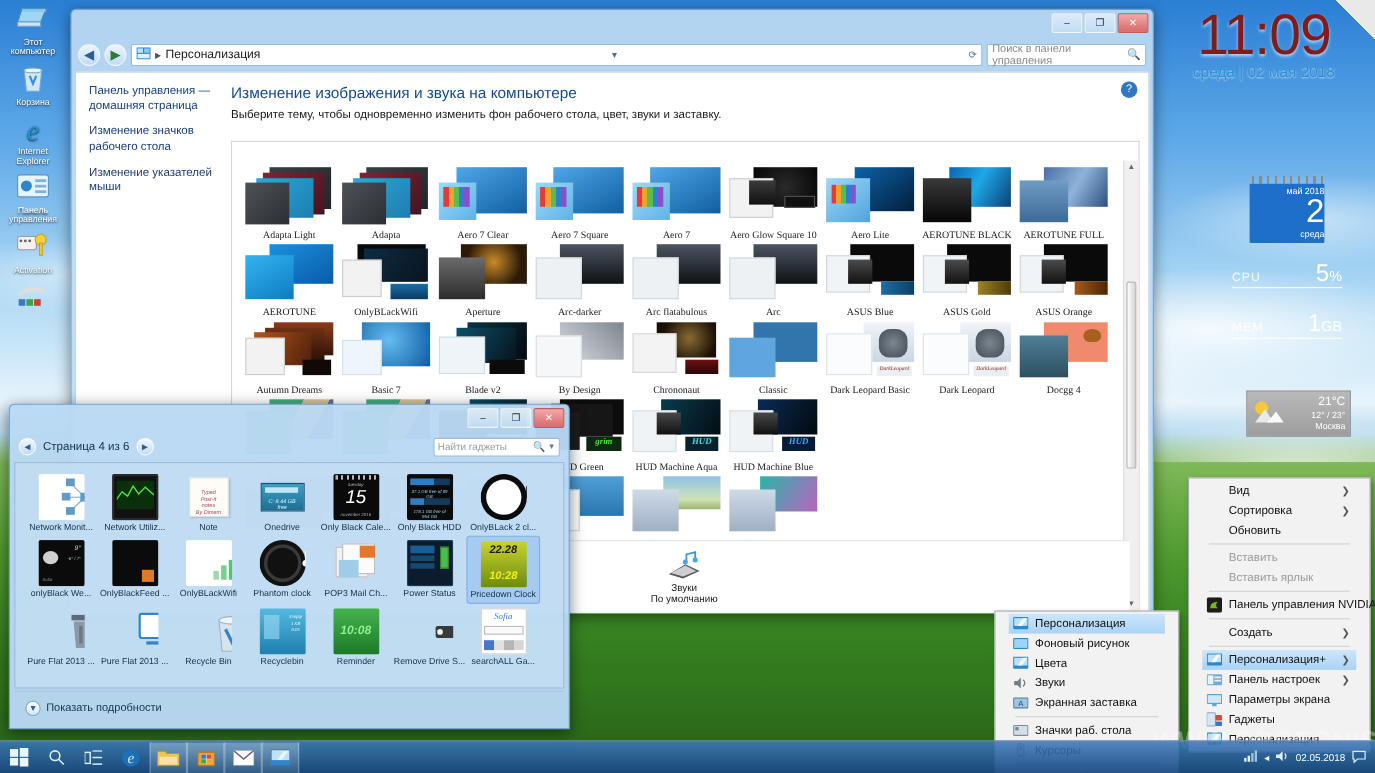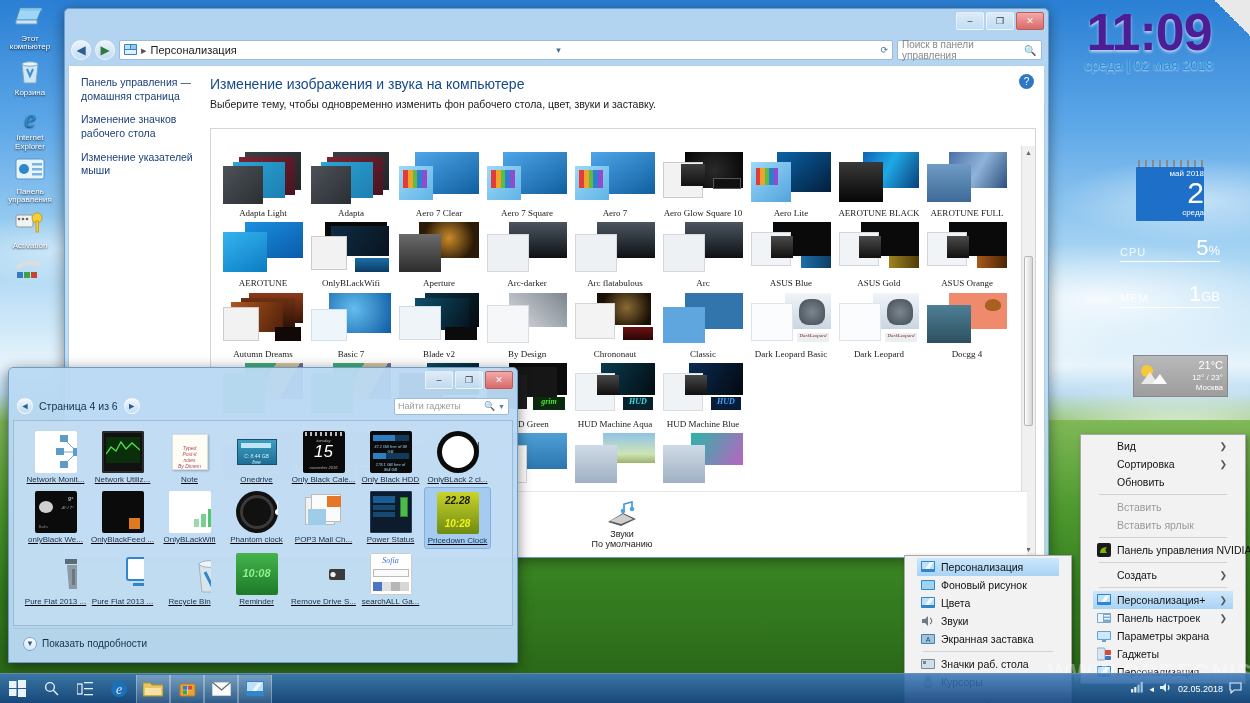--- a/index.html
+++ b/index.html
@@ -24,21 +24,21 @@
 
   
   #desktop-icons { position:absolute; left:2px; top:4px; width:56px; }
   .dicon { width:56px; margin-bottom:6px; text-align:center; color:#fff; font-size:8px;
            text-shadow:0 1px 2px rgba(0,0,0,.85); line-height:1.05; cursor:default; }
   .dicon .g { display:block; height:30px; margin:0 auto 1px; }
   .dicon svg { display:block; margin:0 auto; }
 
   
   #clock-gadget { position:absolute; right:6px; top:8px; width:190px; text-align:center; }
-  #clock-gadget .time { font-size:52px; font-weight:bold; color:#4c1d95;
+  #clock-gadget .time { font-size:52px; font-weight:normal; color:#7f1d1d;
       text-shadow:0 2px 3px rgba(255,255,255,.65); letter-spacing:-1px; line-height:.95; }
   #clock-gadget .date { font-size:14px; color:#2a8fd8; text-shadow:0 1px 2px rgba(255,255,255,.7); }
   #cal-gadget { position:absolute; right:46px; top:160px; width:68px; }
   #cal-gadget .rings { height:7px; background:
       repeating-linear-gradient(90deg, transparent 0 2px, #8a8a8a 2px 4px, transparent 4px 7px); }
   #cal-gadget .body { background:#1e6fc7; color:#fff; text-align:right; padding:2px 0 4px; border-radius:1px; }
   #cal-gadget .m { font-size:8px; }
   #cal-gadget .d { font-size:30px; line-height:1; font-weight:300; }
   #cal-gadget .w { font-size:8px; }
   #meter-gadget { position:absolute; right:30px; top:238px; width:100px; color:#fff; }
@@ -114,21 +114,21 @@
   .gcirc { width:16px; height:16px; border-radius:50%; border:1px solid rgba(255,255,255,.65);
      background:linear-gradient(rgba(255,255,255,.8),rgba(200,222,244,.6));
      color:#2b5f92; font-size:9px; line-height:14px; text-align:center; cursor:pointer; }
   .gpage { font-size:10.5px; color:#10324f; }
   .gsearch { margin-left:auto; width:115px; height:17px; background:#fff; border:1px solid #9dbbd8;
      border-radius:2px; display:flex; align-items:center; padding:0 3px; font-size:9px; color:#9a9a9a; }
   .gsearch .mag { margin-left:auto; color:#5a7fa5; }
   .gbody { position:absolute; left:4px; right:4px; top:52px; bottom:36px;
      background:rgba(196,222,243,.75); border:1px solid #9dbbd8; padding:6px 4px 0 8px; }
   .grow { display:flex; }
-  .gcell { width:67px; text-align:center; padding:4px 1px 2px; cursor:pointer;text-decoration:underline; }
+  .gcell { width:67px; text-align:center; padding:4px 1px 2px; cursor:pointer; }
   .gcell.sel { background:rgba(160,200,240,.85); border:1px solid #7fb0e0; border-radius:3px; }
   .gthumb { width:42px; height:42px; margin:0 auto 3px; border-radius:2px; position:relative; overflow:hidden; }
   .gname { font-size:8px; color:#15304a; line-height:1.1; }
   .gfoot { position:absolute; left:4px; right:4px; bottom:4px; height:30px;
      border-top:1px solid #a9c8e6; display:flex; align-items:center; padding-left:10px; gap:5px;
      font-size:10px; color:#10324f; }
   .chev { width:14px; height:14px; border-radius:50%; border:1px solid #7fa8cf;
      background:linear-gradient(#fff,#d6e7f7); color:#2b5f92; font-size:8px; line-height:12px; text-align:center; }
 
   
@@ -869,20 +869,28 @@
         </div>
         <div class="gcell">
           <div class="gthumb">
             <svg width="42" height="42" viewBox="0 0 42 42" style="position:absolute">
               <path d="M9 11h24l-3 28H12z" fill="#d8e4ec" stroke="#9fb3c2"></path>
               <ellipse cx="21" cy="11" rx="12" ry="3.4" fill="#eef5fa" stroke="#9fb3c2"></ellipse>
               <path d="M15 19l6 12 6-12" fill="none" stroke="#2f86cc" stroke-width="3"></path>
             </svg>
           </div>
           <div class="gname">Recycle Bin</div>
+        </div>
+        <div class="gcell">
+          <div class="gthumb">
+            <i style="position:absolute;inset:0;background:linear-gradient(#56b9e0,#1d7fae)"></i>
+            <i style="position:absolute;left:4px;top:6px;width:14px;height:22px;background:#9fdcf2;opacity:.6"></i>
+            <i style="position:absolute;right:3px;top:5px;color:#e8f7ff;font-size:4px;line-height:1.5">Empty<br>1 KB<br>0.01</i>
+          </div>
+          <div class="gname">Recyclebin</div>
         </div>
         <div class="gcell">
           <div class="gthumb">
             <i style="position:absolute;inset:0;background:linear-gradient(#44b34d,#1d7a27)"></i>
             <i style="position:absolute;left:0;right:0;top:14px;color:#8ef08f;font-size:11px;text-align:center;font-weight:bold">10:08</i>
           </div>
           <div class="gname">Reminder</div>
         </div>
         <div class="gcell">
           <div class="gthumb">

